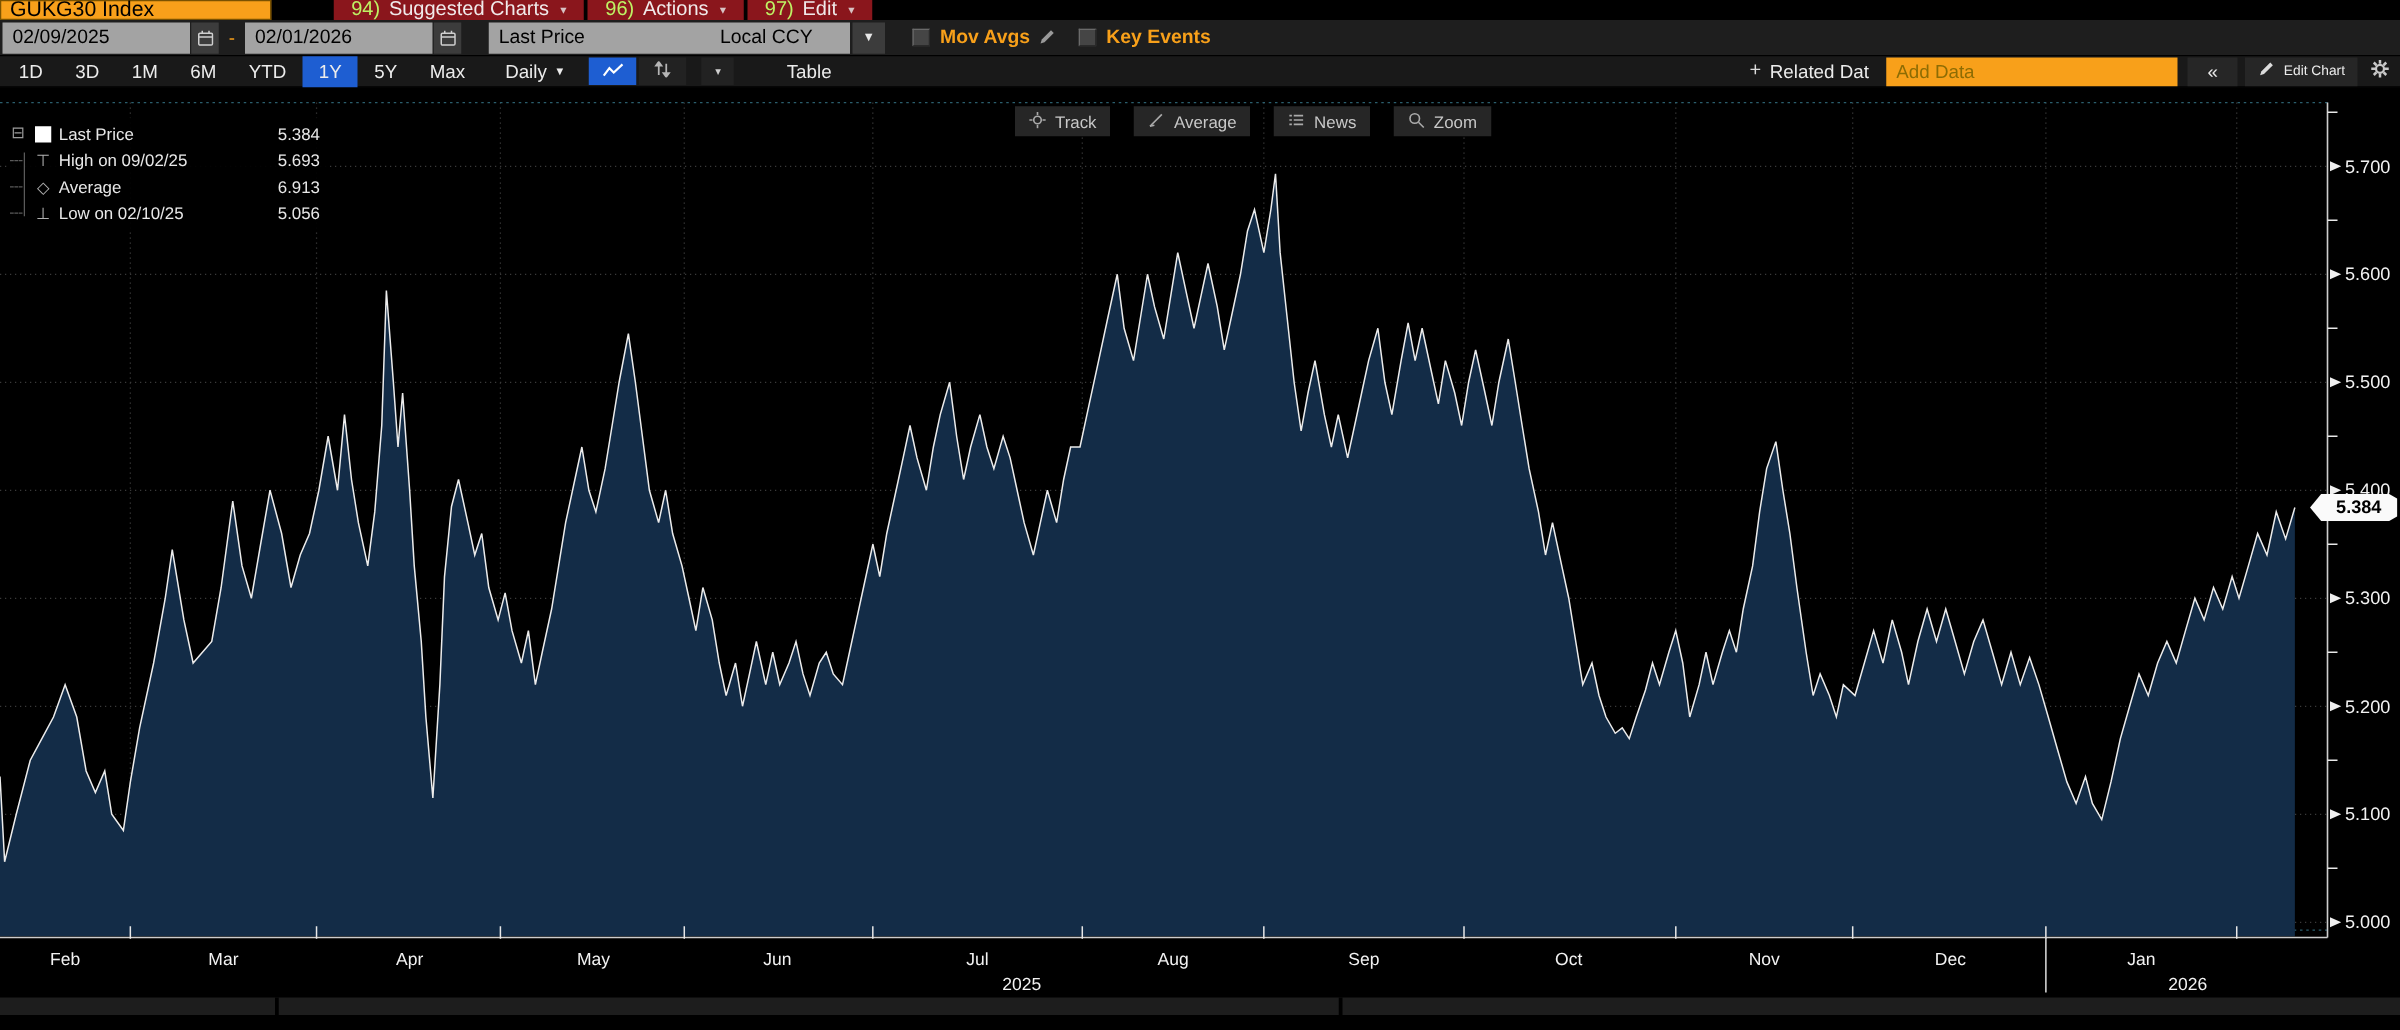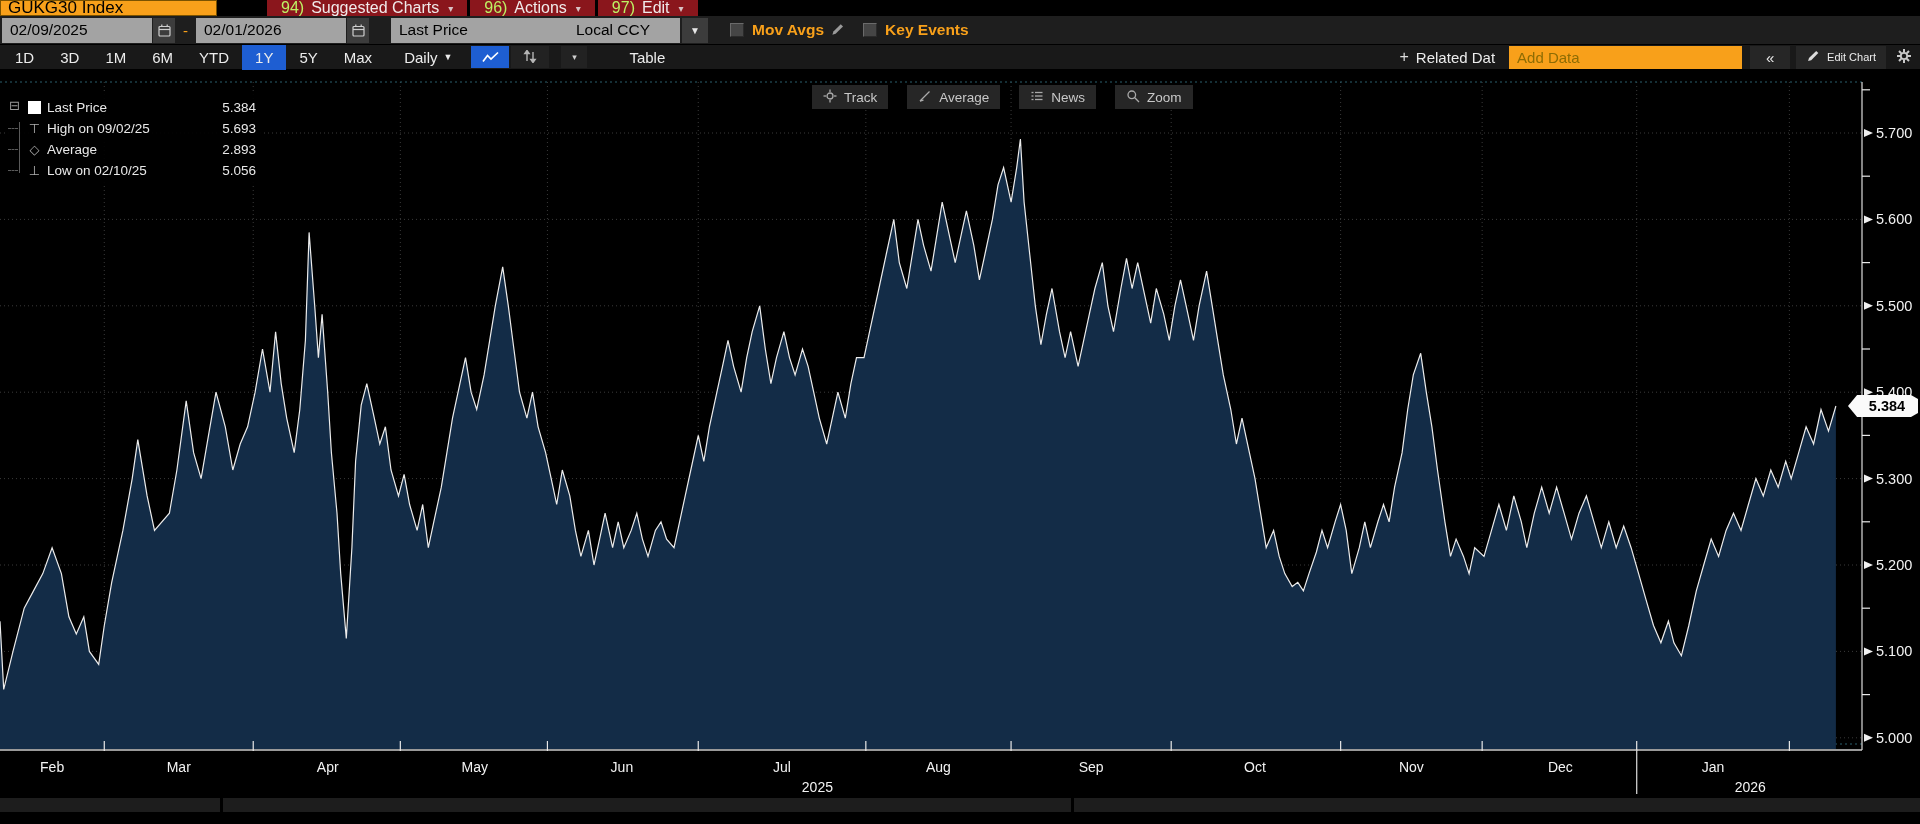--- a/index.html
+++ b/index.html
@@ -333,21 +333,21 @@
       <span class="lg-val">5.384</span>
     </div>
     <div class="lg-row sub">
       <span class="lg-ico">⊤</span>
       <span>High on 09/02/25</span>
       <span class="lg-val">5.693</span>
     </div>
     <div class="lg-row sub">
       <span class="lg-ico">◇</span>
       <span>Average</span>
-      <span class="lg-val">2.893</span>
+      <span class="lg-val">6.913</span>
     </div>
     <div class="lg-row sub">
       <span class="lg-ico">⊥</span>
       <span>Low on 02/10/25</span>
       <span class="lg-val">5.056</span>
     </div>
   </div>
 
   <div class="chart-tools">
     <div class="tool-btn">

